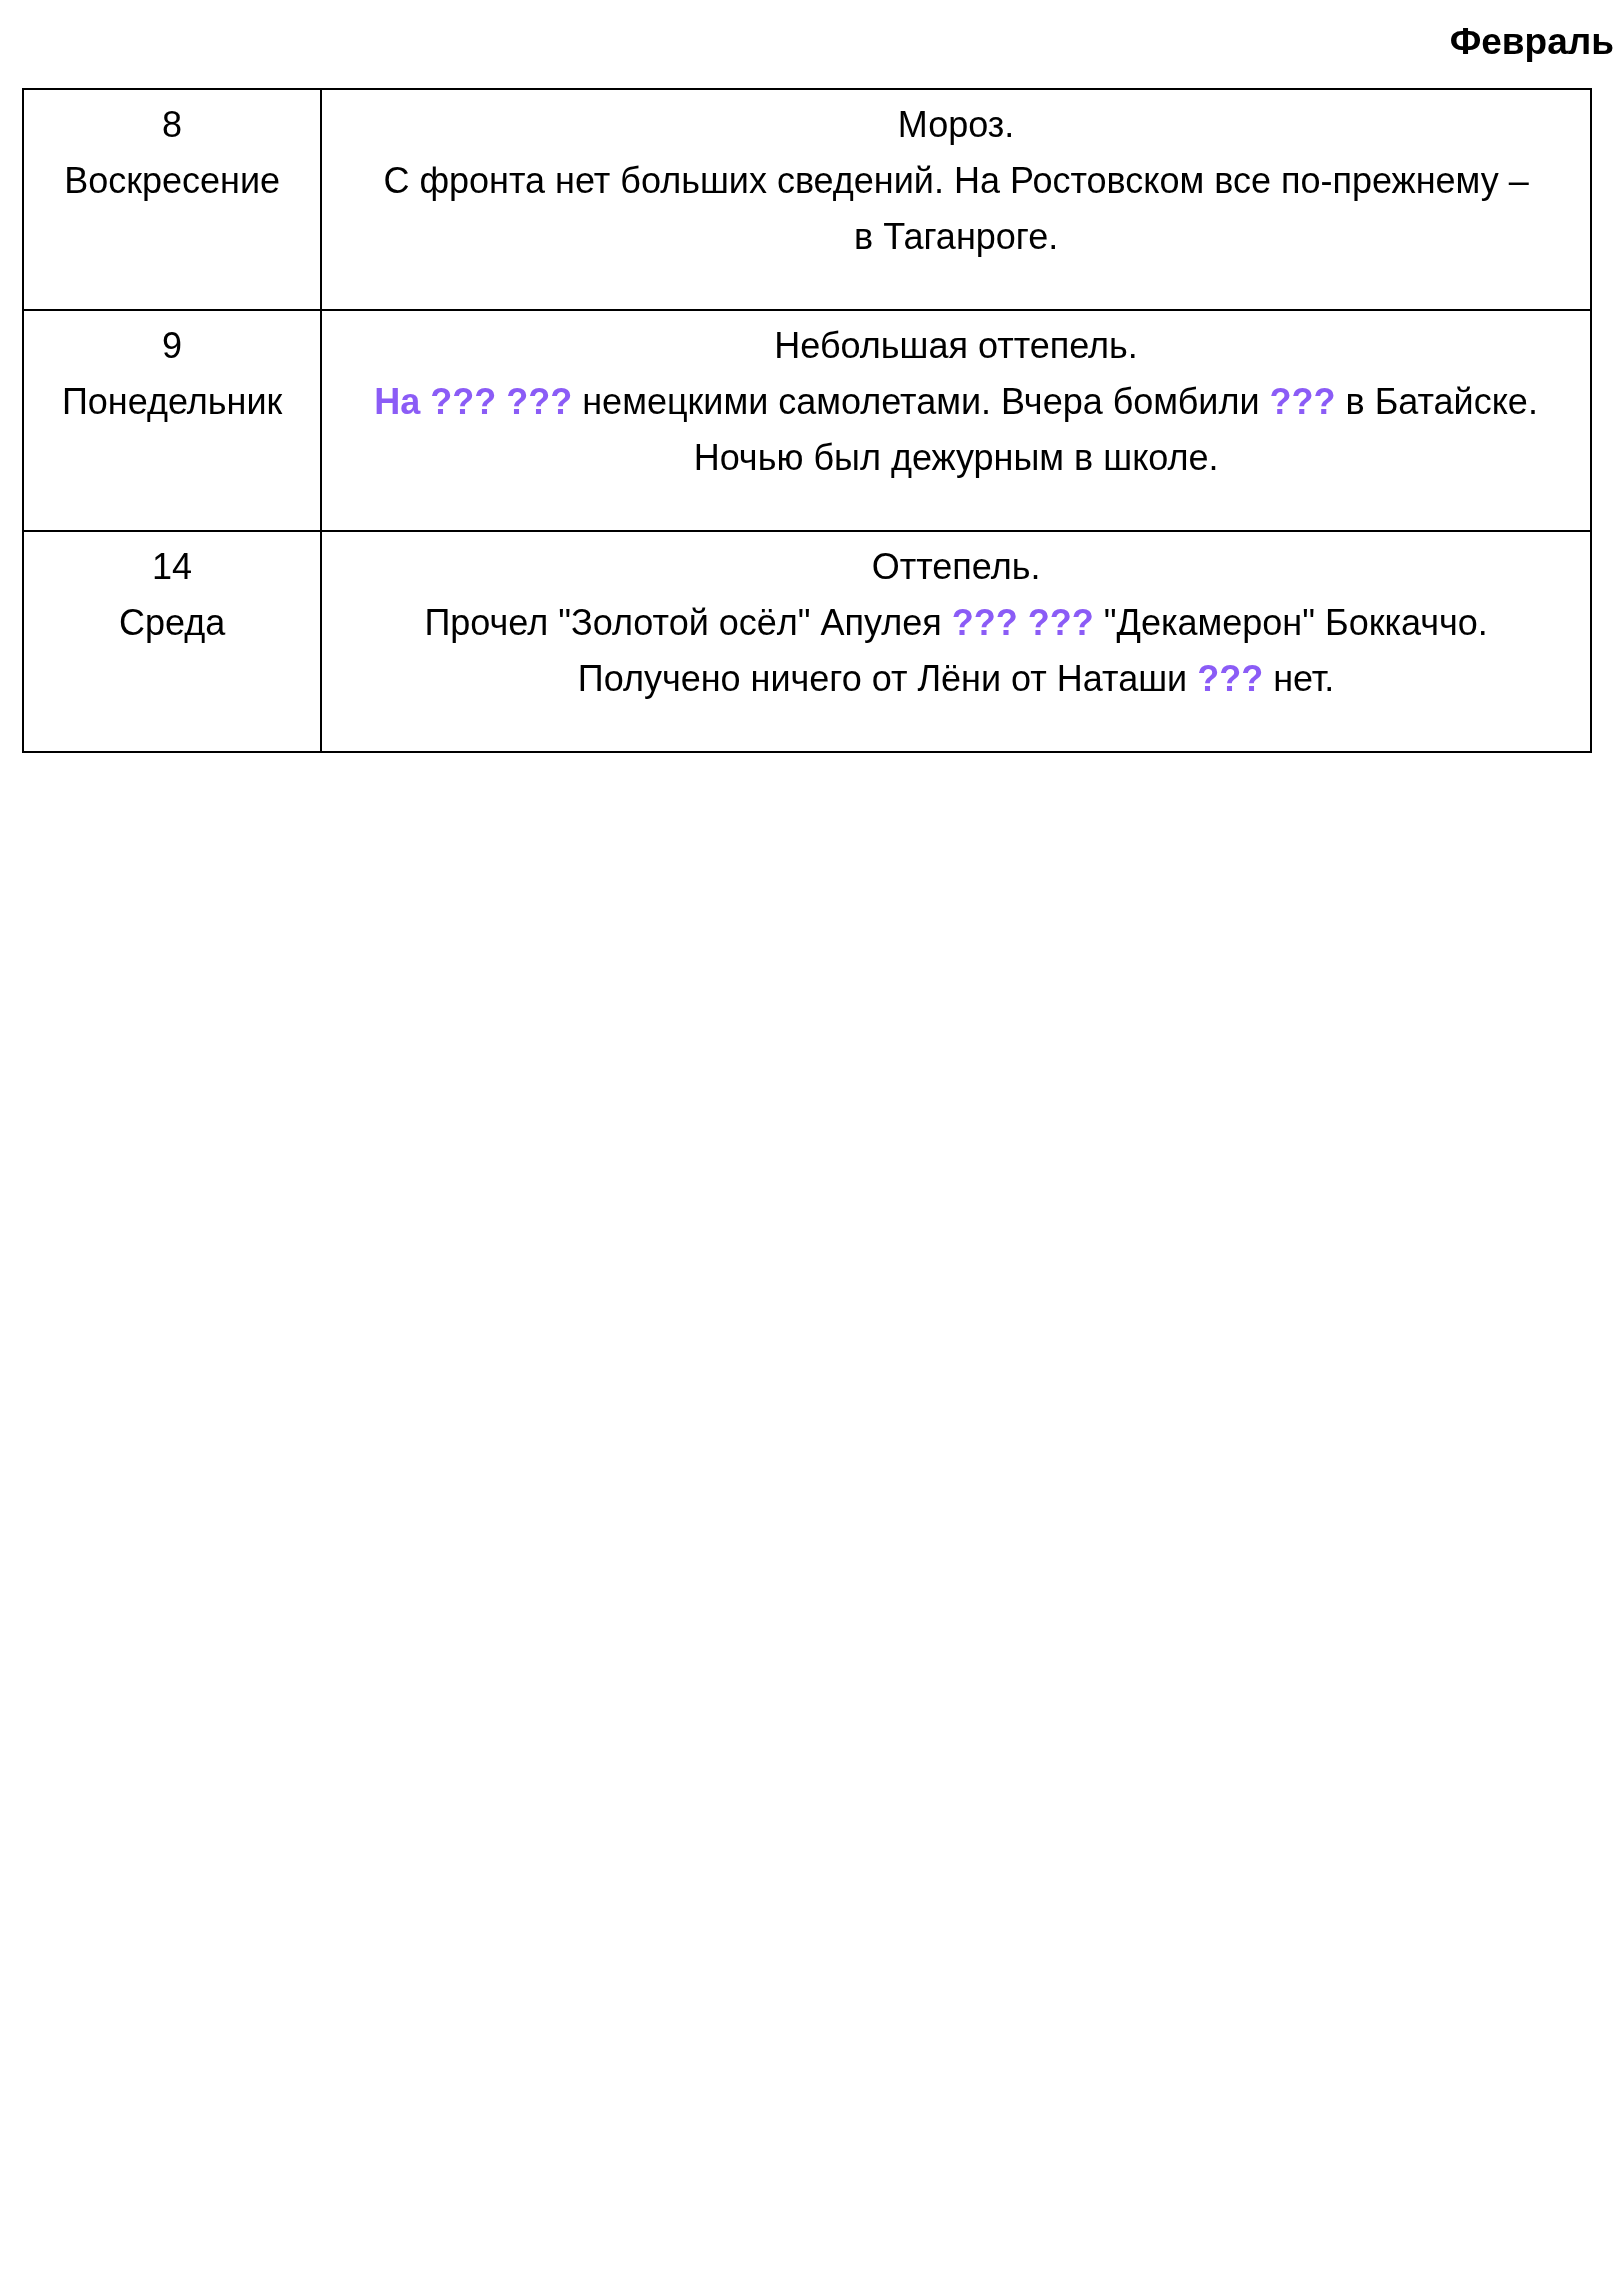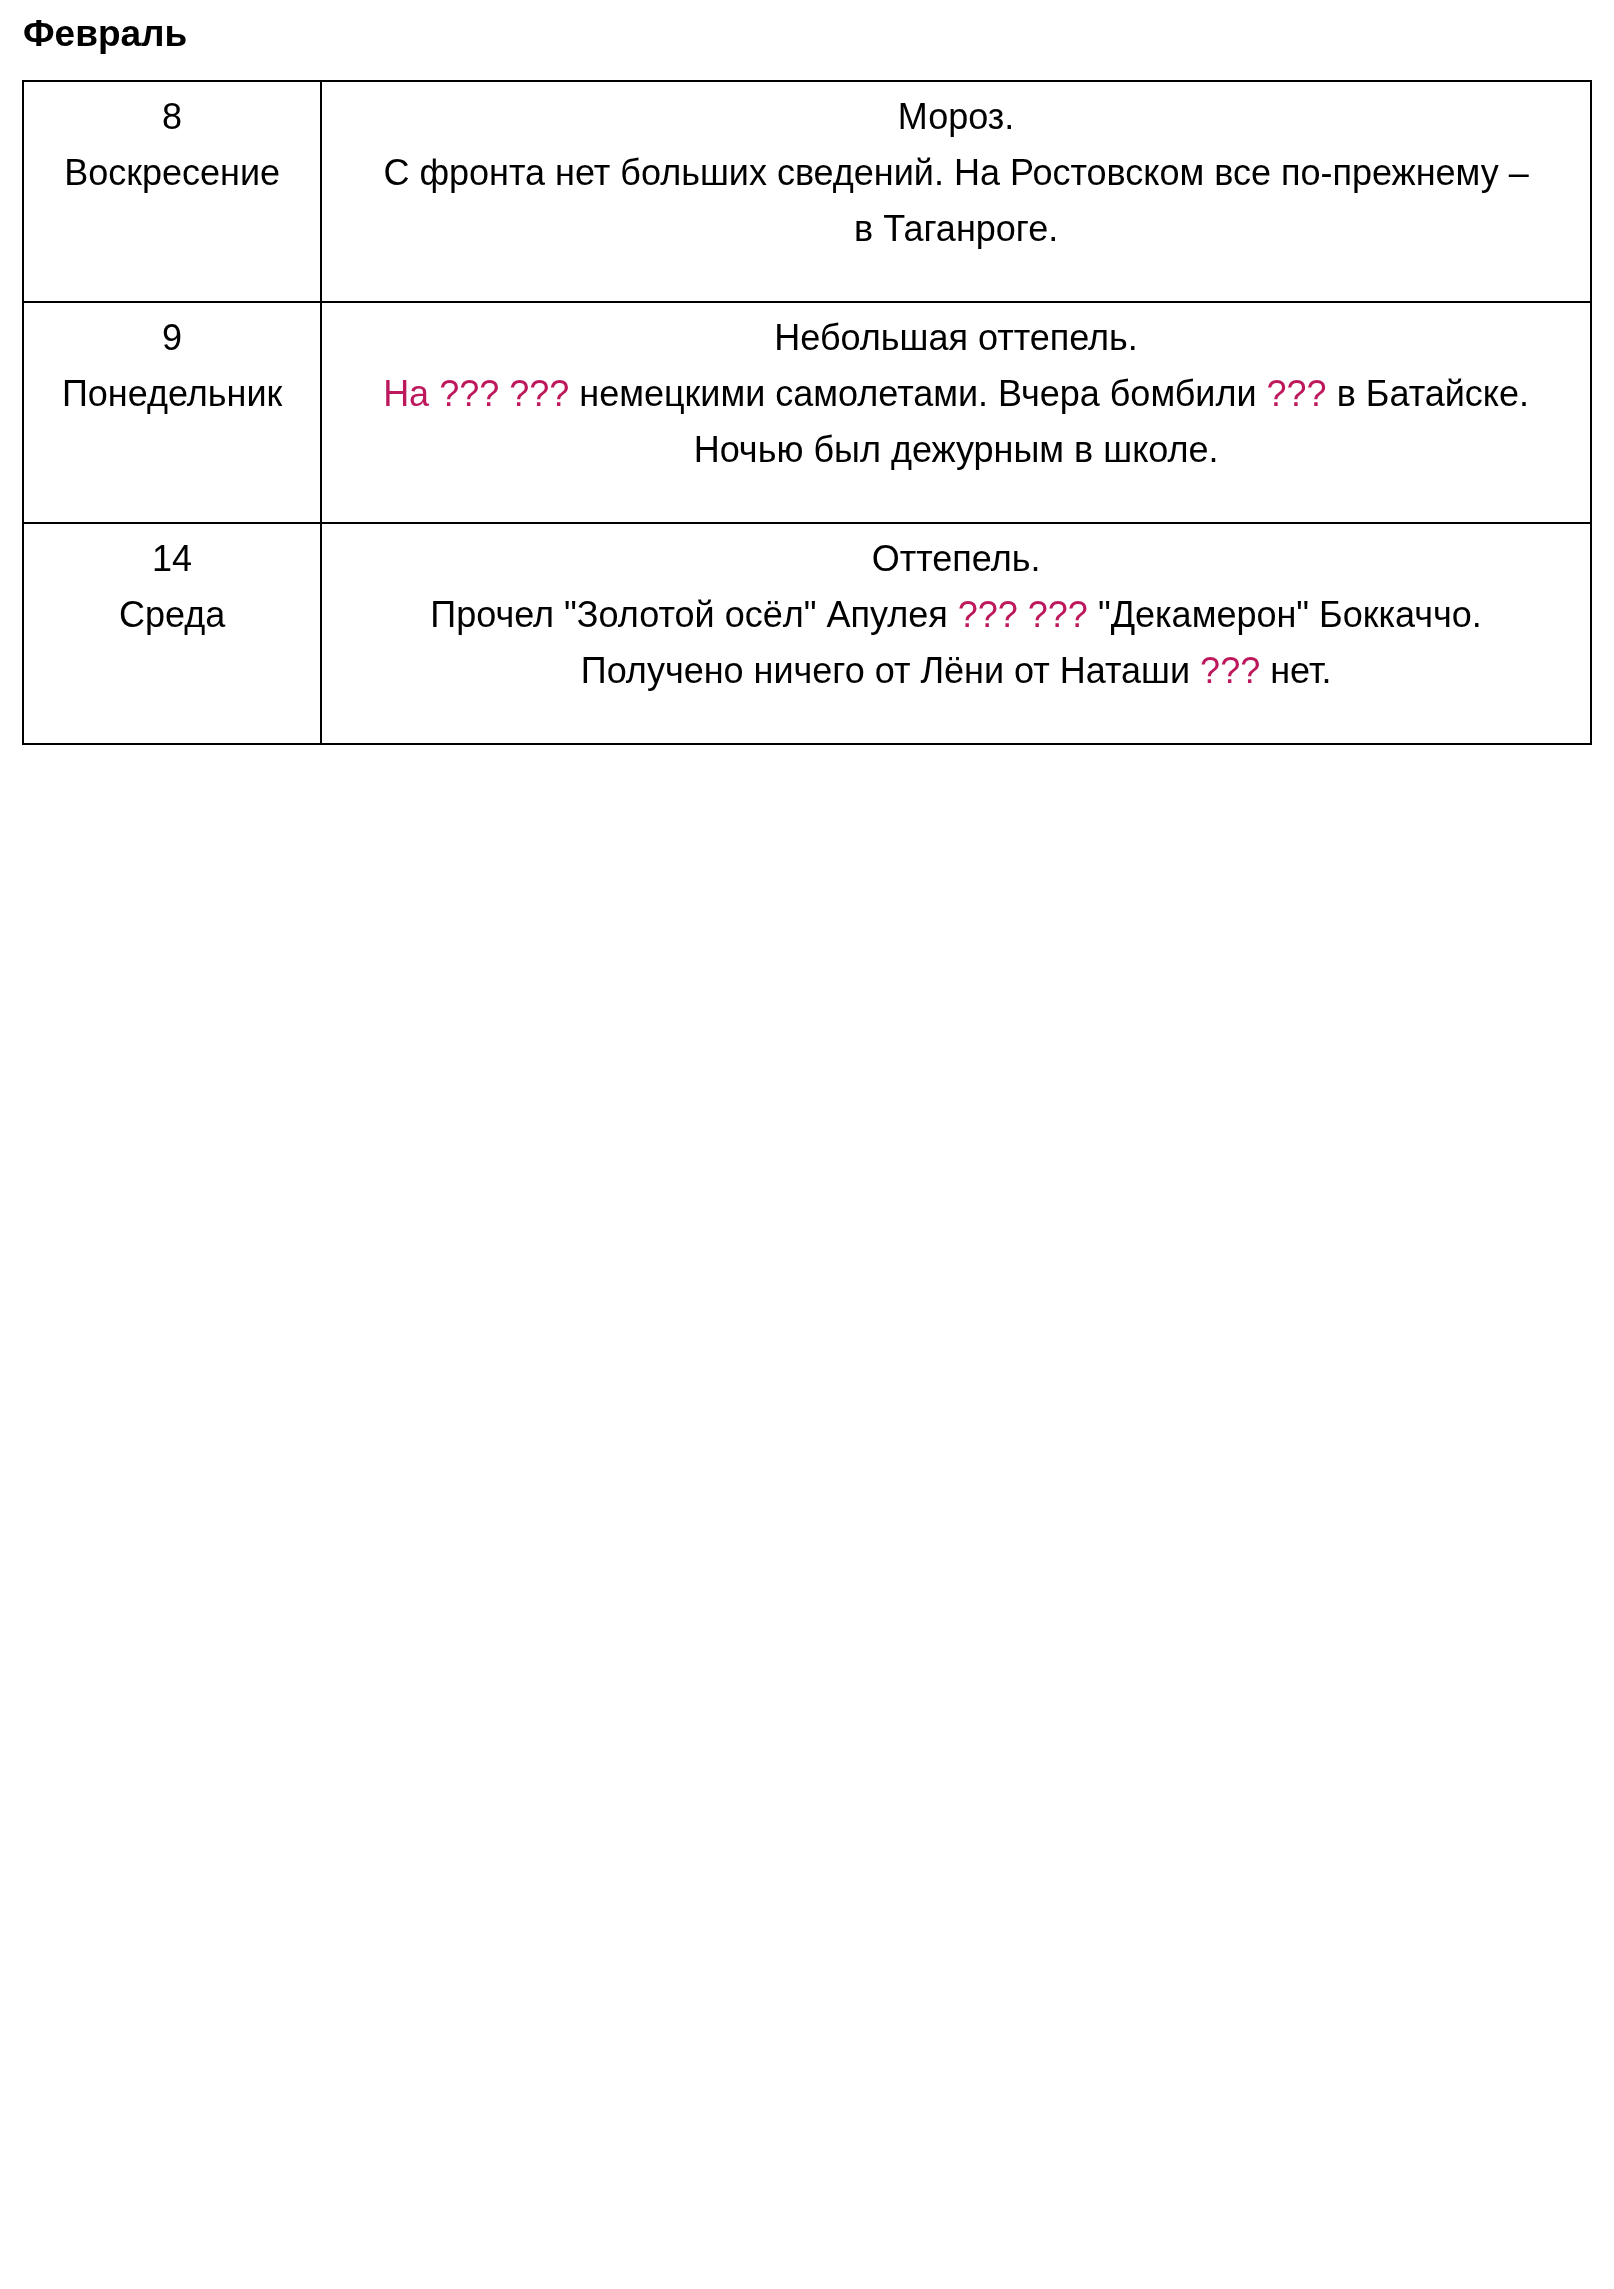--- a/index.html
+++ b/index.html
@@ -8,25 +8,26 @@
     background: #ffffff;
   }
   body {
     width: 1614px;
     height: 2290px;
     font-family: "Liberation Sans", sans-serif;
     color: #000000;
     overflow: hidden;
   }
   .page-title {
-    margin: 13px 0 0 23px;
+    margin: 21px 0 0 23px;
     font-size: 37px;
     line-height: 42px;
     font-weight: bold;
     color: #000000;
+    text-align: right;
   }
   table.diary-table {
     border-collapse: collapse;
     margin: 25px 0 0 22px;
     width: 1570px;
     table-layout: fixed;
   }
   table.diary-table tr {
     height: 221px;
   }
@@ -48,21 +49,22 @@
   }
   .date-number, .day-name {
     display: block;
   }
   .entry-line {
     display: block;
     min-height: 56px;
     text-align: center;
   }
   .seg-red {
-    color: #be185d;
+    color: #8b5cf6;
+    font-weight: bold;
   }
 </style>
 </head>
 <body>
 
 <div class="page">
   <h1 class="page-title">Февраль</h1>
 
   <table class="diary-table">
     <tbody id="diary-table-body">

